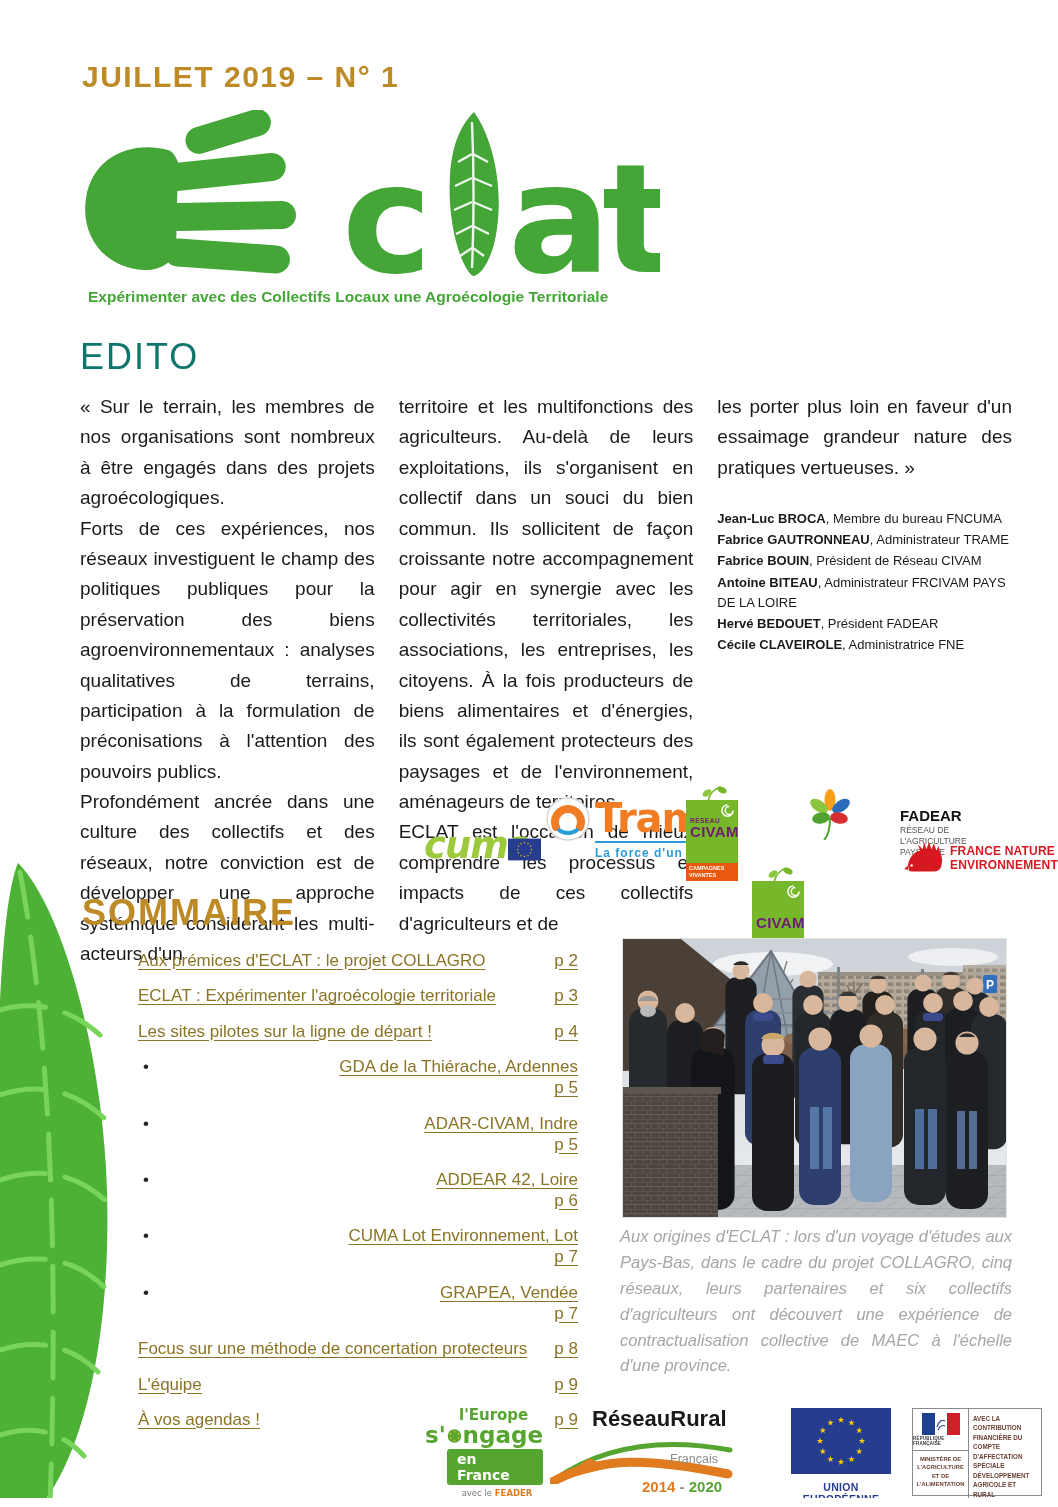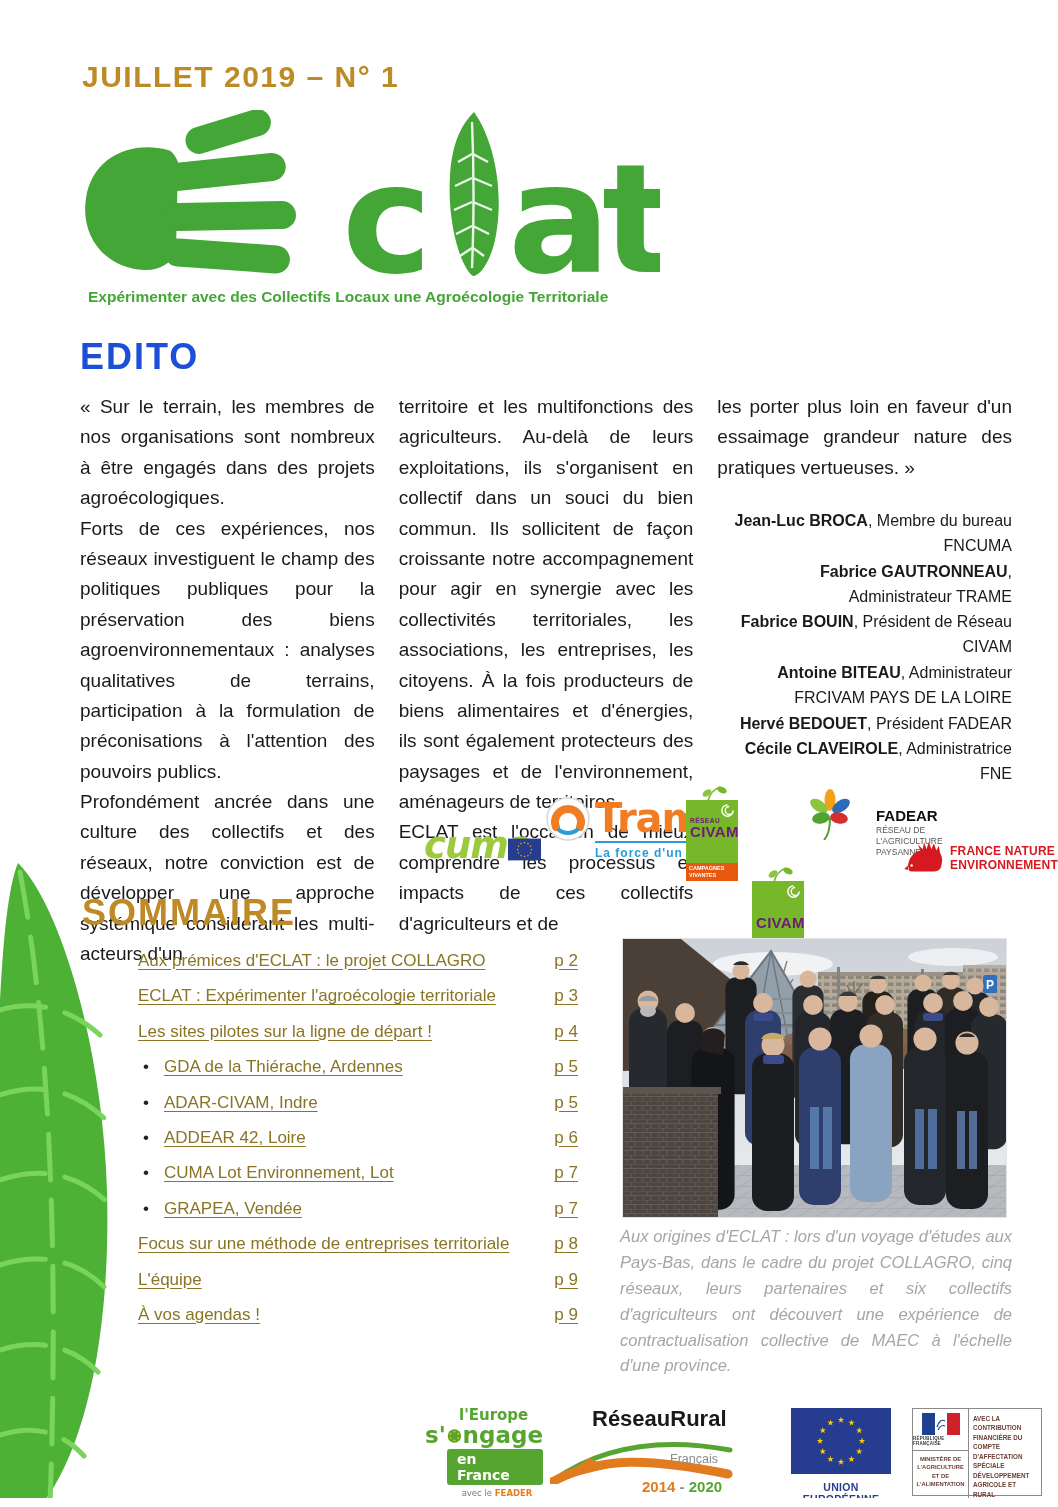--- a/index.html
+++ b/index.html
@@ -4,26 +4,26 @@
 <style>
   html,body{margin:0;padding:0;background:#fff;}
   .page{position:relative;width:1058px;height:1498px;background:#fff;overflow:hidden;
         font-family:"Liberation Sans",sans-serif;color:#1a1a1a;}
   
   .issue{position:absolute;left:82px;top:60px;font-size:30px;font-weight:bold;
          color:#BD8A26;letter-spacing:1.5px;}
   .logo-svg{position:absolute;left:80px;top:110px;}
   .tagline{position:absolute;left:88px;top:288px;font-size:15.5px;font-weight:bold;color:#44A636;}
   
-  .edito-h{position:absolute;left:80px;top:336px;font-size:36px;font-weight:bold;
-           color:#1d4ed8;letter-spacing:2px;}
+  .edito-h{position:absolute;left:80px;top:336px;font-size:36px;font-weight:normal;
+           color:#0f766e;letter-spacing:2px;}
   .cols{position:absolute;left:80px;top:392px;width:932px;display:grid;
         grid-template-columns:repeat(3,1fr);column-gap:24px;}
   .col p{margin:0;font-size:19px;line-height:1.6;text-align:justify;}
-  .sigs{margin-top:26px;font-style:normal;font-size:16px;line-height:1.55;text-align:right;}
+  .sigs{margin-top:26px;font-style:normal;font-size:13px;line-height:1.55;}
   .sig{margin:0 0 1px 0;}
   .sig b{font-weight:bold;}
   
   .pl{position:absolute;}
   .cuma-word{font-family:"DejaVu Sans",sans-serif;font-style:italic;font-weight:bold;
              font-size:37px;color:#9DCA3C;letter-spacing:-1px;}
   .trame-name{font-size:40px;font-weight:bold;color:#F07D23;font-family:"DejaVu Sans",sans-serif;letter-spacing:-1px;line-height:1;}
   .trame-tag{border-top:2px solid #2B9CD8;margin-top:3px;padding-top:3px;font-size:12px;
              font-weight:bold;color:#2B9CD8;letter-spacing:1px;white-space:nowrap;}
   .civam-box{width:52px;position:relative;}
@@ -37,21 +37,21 @@
   .civam-leaves{position:absolute;top:-15px;left:14px;}
   .fadear-name{font-size:15px;font-weight:bold;color:#111;line-height:1;}
   .fadear-desc{font-size:8.5px;color:#555;width:78px;line-height:1.3;margin-top:2px;}
   .fne-text{font-size:12px;font-weight:bold;color:#D61920;line-height:1.15;letter-spacing:.2px;}
   
   .sommaire-h{position:absolute;left:82px;top:892px;font-size:36px;font-weight:bold;
               color:#BD8A26;letter-spacing:2px;}
   .toc{position:absolute;left:138px;top:950px;width:440px;}
   .toc-row{display:flex;justify-content:space-between;align-items:flex-end;margin-bottom:14.4px;
            font-size:17px;line-height:21px;}
-  .toc-row.bullet{padding-left:26px;position:relative;}
+  .toc-row.bullet{padding-left:26px;position:relative;flex-direction:column;}
   .toc-row.bullet::before{content:"•";position:absolute;left:5px;color:#222;}
   .toc-link,.toc-page{color:#8A7425;text-decoration:underline;text-underline-offset:3px;cursor:pointer;}
   .toc-page{margin-left:10px;white-space:nowrap;}
   
   .photo{position:absolute;left:622px;top:938px;width:383px;height:278px;border:1px solid #e3e3e3;box-sizing:content-box;}
   .caption{position:absolute;left:620px;top:1224px;width:392px;font-style:italic;
            font-size:16.5px;line-height:1.57;color:#A6A6A6;text-align:justify;}
   
   .eur{position:absolute;left:425px;top:1406px;width:118px;font-family:"DejaVu Sans",sans-serif;}
   .eur-l1{font-size:15px;color:#56A531;font-weight:bold;margin-left:34px;}
@@ -218,21 +218,21 @@
   </div>
 
   <svg class="pl" style="left:810px;top:788px;" width="40" height="52" viewBox="0 0 40 52">
     <path d="M20,30 C20,42 18,48 14,52" stroke="#4FA32E" stroke-width="2" fill="none"></path>
     <ellipse cx="20" cy="12" rx="5.5" ry="11" fill="#F6A01A"></ellipse>
     <ellipse cx="9" cy="18" rx="5.5" ry="10" fill="#8CC63F" transform="rotate(-55 9 18)"></ellipse>
     <ellipse cx="31" cy="18" rx="5.5" ry="10" fill="#2B6CB8" transform="rotate(55 31 18)"></ellipse>
     <ellipse cx="11" cy="30" rx="5.5" ry="9" fill="#4FA32E" transform="rotate(-100 11 30)"></ellipse>
     <ellipse cx="29" cy="30" rx="5.5" ry="9" fill="#D42E2E" transform="rotate(100 29 30)"></ellipse>
   </svg>
-  <div class="pl" style="left:876px;top:808px;">
+  <div class="pl" style="left:900px;top:808px;">
     <div class="fadear-name">FADEAR</div>
     <div class="fadear-desc">RÉSEAU DE L'AGRICULTURE PAYSANNE</div>
   </div>
 
   <svg class="pl" style="left:903px;top:838px;" width="42" height="40" viewBox="0 0 34 30">
     <path fill="#D61920" d="M4,23 C4,15 9,10 14,9 L12,4 L16,8 L17,2 L19,8 L21,2 L23,8 L25,3 L27,9 L29,5 L30,11 C32,14 32,18 31,21 C31,24 28,26 24,26 L9,26 C6,26 4,25.5 4,23 Z M4,21 L1,24 L5,25 Z"></path>
     <circle cx="7" cy="21" r="1" fill="#fff"></circle>
   </svg>
   <div class="pl fne-text" style="left:950px;top:845px;">
     <div>FRANCE NATURE</div>
@@ -281,21 +281,21 @@
       </div>
     <div class="toc-row bullet">
         <span class="toc-link">CUMA Lot Environnement, Lot</span>
         <span class="toc-page">p 7</span>
       </div>
     <div class="toc-row bullet">
         <span class="toc-link">GRAPEA, Vendée</span>
         <span class="toc-page">p 7</span>
       </div>
     <div class="toc-row">
-        <span class="toc-link">Focus sur une méthode de entreprises territoriale</span>
+        <span class="toc-link">Focus sur une méthode de concertation protecteurs</span>
         <span class="toc-page">p 8</span>
       </div>
     <div class="toc-row">
         <span class="toc-link">L'équipe</span>
         <span class="toc-page">p 9</span>
       </div>
     <div class="toc-row">
         <span class="toc-link">À vos agendas !</span>
         <span class="toc-page">p 9</span>
       </div>

